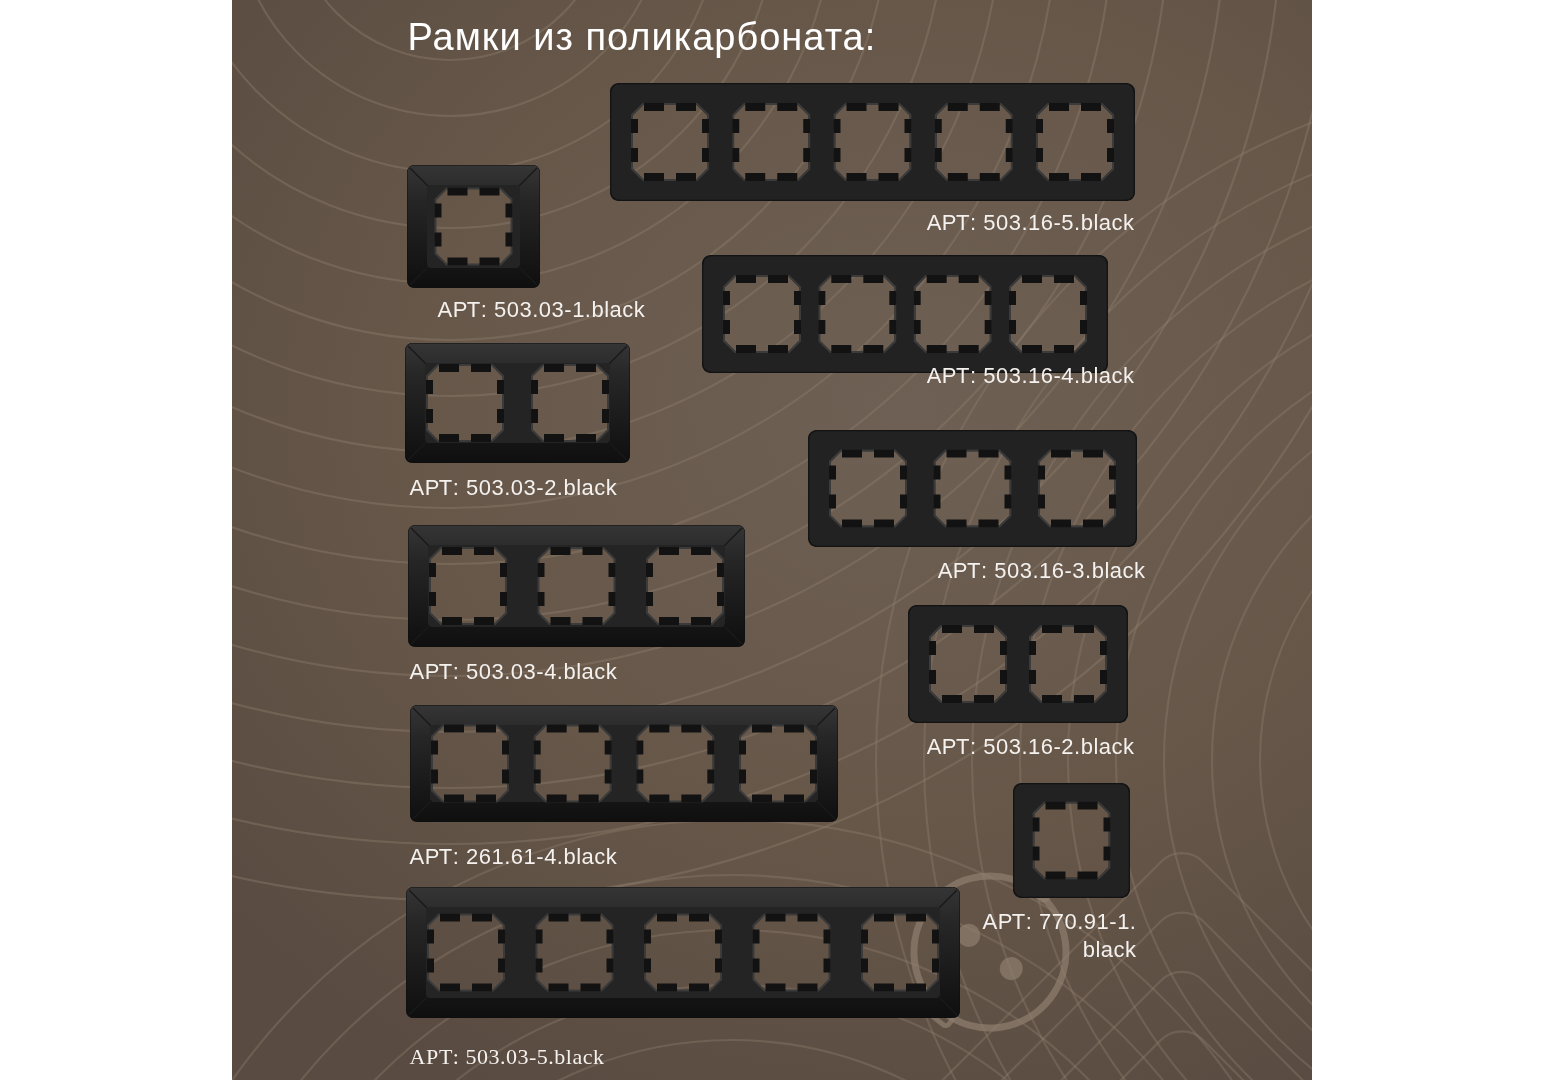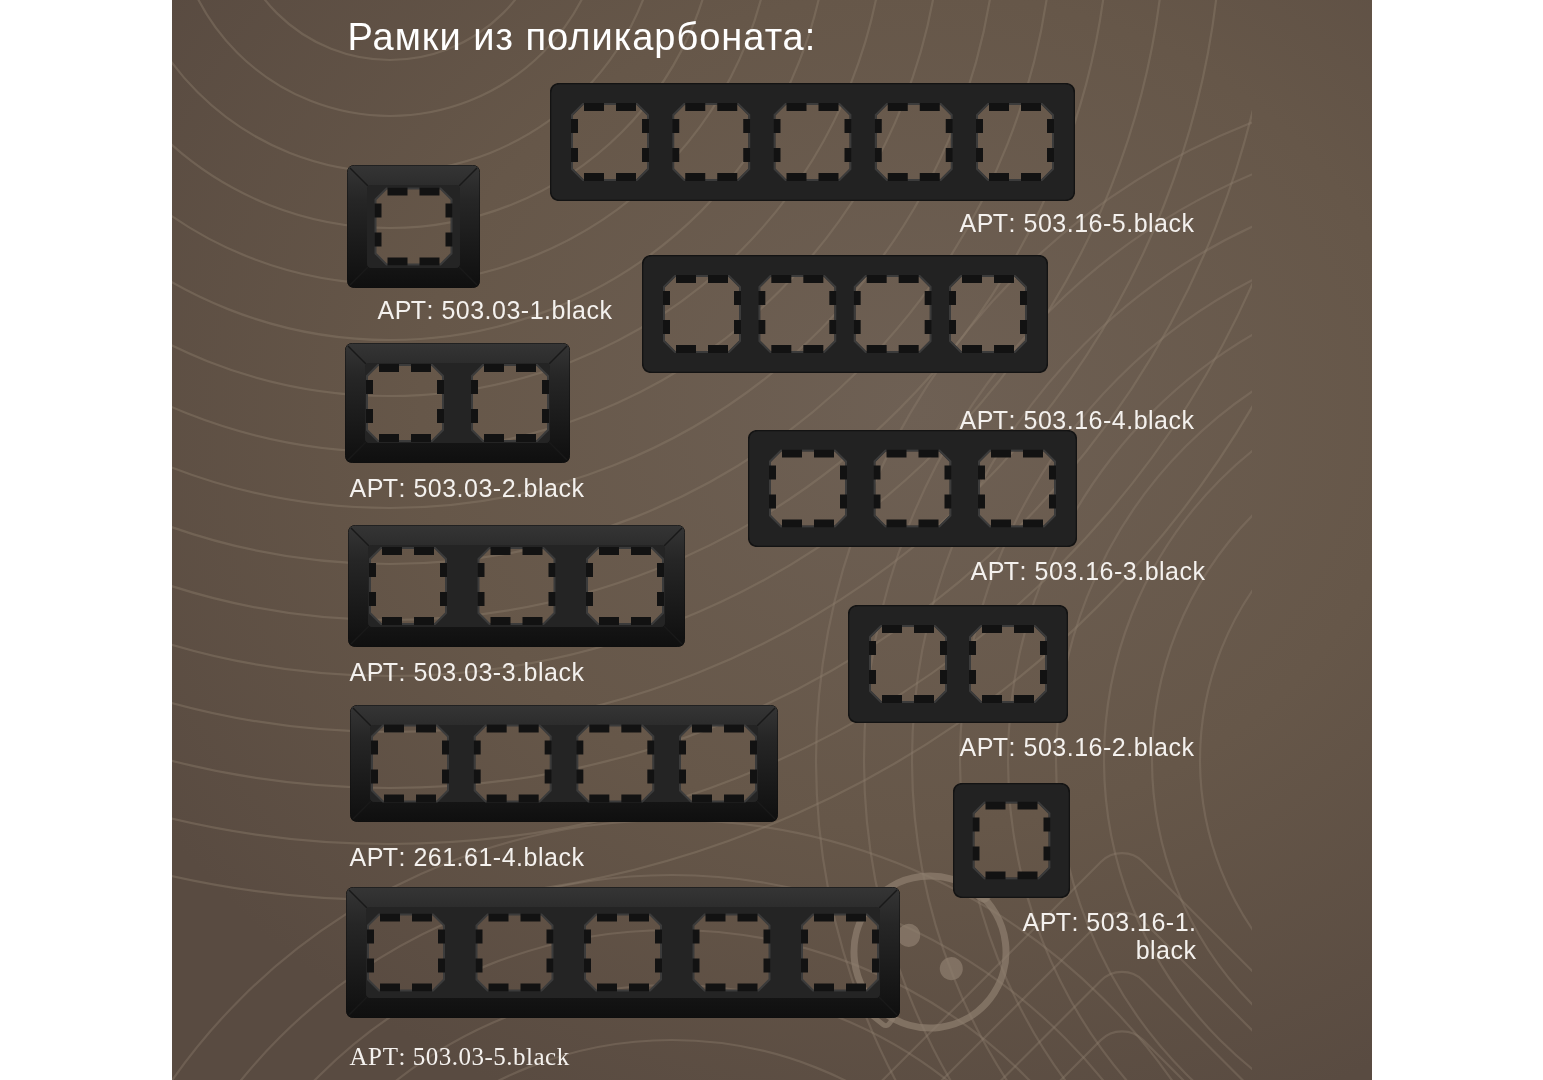--- a/index.html
+++ b/index.html
@@ -3,32 +3,32 @@
 <meta charset="utf-8">
 <style>
   html,body{margin:0;padding:0;background:#ffffff;}
   .canvas{
     width:1543px;height:1080px;background:#ffffff;
     display:flex;justify-content:center;align-items:flex-start;
     font-family:"Liberation Sans", sans-serif;
     overflow:hidden;
   }
   .board{
-    position:relative;width:1200px;height:1080px;overflow:hidden;
+    position:relative;width:1080px;height:1080px;overflow:hidden;
     background:radial-gradient(900px 760px at 62% 38%, #6e6054 0%, #665749 55%, #594b41 100%);
   }
   .bg-svg{position:absolute;left:0;top:0;width:1080px;height:1080px;}
   .title{
     position:absolute;left:176px;top:16px;
     color:#ffffff;font-size:38px;font-weight:400;letter-spacing:1px;
     white-space:nowrap;
   }
   .frame-svg{position:absolute;display:block;}
   .art-label{
-    position:absolute;color:#f4f1ee;font-size:25px;letter-spacing:0.5px;
+    position:absolute;color:#f4f1ee;font-size:22px;letter-spacing:0.5px;
     line-height:28px;white-space:nowrap;
   }
   .art-label.right{text-align:right;}
 </style>
 </head>
 <body>
 
 <div class="canvas">
   <div class="board">
 
@@ -203,21 +203,21 @@
             <rect x="283" y="22" width="20" height="8"></rect>
             <rect x="251" y="92" width="20" height="8"></rect>
             <rect x="283" y="92" width="20" height="8"></rect>
             <rect x="238" y="38" width="7" height="14"></rect>
             <rect x="238" y="67" width="7" height="14"></rect>
             <rect x="309" y="38" width="7" height="14"></rect>
             <rect x="309" y="67" width="7" height="14"></rect>
           </g>
         </svg>
         <div class="art-label" style="left: 178px; top: 658px;">
-          <div>АРТ: 503.03-3.black</div>
+          <div>АРТ: 503.03-4.black</div>
         </div>
         <svg class="frame-svg" viewBox="0 0 428 117" width="428" height="117" style="left: 178px; top: 705px;">
           <defs>
             <linearGradient id="bv3" x1="0" y1="0" x2="0" y2="1">
               <stop offset="0" stop-color="#353535"></stop>
               <stop offset="0.28" stop-color="#262626"></stop>
               <stop offset="1" stop-color="#0f0f0f"></stop>
             </linearGradient>
           </defs>
           <path d="M7.5,0.5 H420.5 Q427.5,0.5 427.5,7.5 V109.5 Q427.5,116.5 420.5,116.5 H7.5 Q0.5,116.5 0.5,109.5 V7.5 Q0.5,0.5 7.5,0.5 Z M33,20.5 L87,20.5 L98,31.5 L98,85.5 L87,96.5 L33,96.5 L22,85.5 L22,31.5 Z M135.66666666666669,20.5 L189.66666666666669,20.5 L200.66666666666669,31.5 L200.66666666666669,85.5 L189.66666666666669,96.5 L135.66666666666669,96.5 L124.66666666666667,85.5 L124.66666666666667,31.5 Z M238.33333333333334,20.5 L292.33333333333337,20.5 L303.33333333333337,31.5 L303.33333333333337,85.5 L292.33333333333337,96.5 L238.33333333333334,96.5 L227.33333333333334,85.5 L227.33333333333334,31.5 Z M341,20.5 L395,20.5 L406,31.5 L406,85.5 L395,96.5 L341,96.5 L330,85.5 L330,31.5 Z " fill="#232323" fill-rule="evenodd" stroke="#0d0d0d" stroke-width="1"></path>
@@ -454,21 +454,21 @@
             <rect x="320" y="20" width="20" height="8"></rect>
             <rect x="352" y="20" width="20" height="8"></rect>
             <rect x="320" y="90" width="20" height="8"></rect>
             <rect x="352" y="90" width="20" height="8"></rect>
             <rect x="307" y="36" width="7" height="14"></rect>
             <rect x="307" y="65" width="7" height="14"></rect>
             <rect x="378" y="36" width="7" height="14"></rect>
             <rect x="378" y="65" width="7" height="14"></rect>
           </g>
         </svg>
-        <div class="art-label right" style="right: 177px; top: 406px;">
+        <div class="art-label right" style="right: 177px; top: 362px;">
           <div>АРТ: 503.16-4.black</div>
         </div>
         <svg class="frame-svg" viewBox="0 0 329 117" width="329" height="117" style="left: 576px; top: 430px;">
           <path d="M10.5,0.5 H318.5 Q328.5,0.5 328.5,10.5 V106.5 Q328.5,116.5 318.5,116.5 H10.5 Q0.5,116.5 0.5,106.5 V10.5 Q0.5,0.5 10.5,0.5 Z M33,20.5 L87,20.5 L98,31.5 L98,85.5 L87,96.5 L33,96.5 L22,85.5 L22,31.5 Z M137.5,20.5 L191.5,20.5 L202.5,31.5 L202.5,85.5 L191.5,96.5 L137.5,96.5 L126.5,85.5 L126.5,31.5 Z M242,20.5 L296,20.5 L307,31.5 L307,85.5 L296,96.5 L242,96.5 L231,85.5 L231,31.5 Z " fill="#222222" fill-rule="evenodd" stroke="#131313" stroke-width="1.5"></path>
           <path d="M33,20.5 L87,20.5 L98,31.5 L98,85.5 L87,96.5 L33,96.5 L22,85.5 L22,31.5 Z " fill="none" stroke="#3b3b3b" stroke-width="2"></path>
           <path d="M137.5,20.5 L191.5,20.5 L202.5,31.5 L202.5,85.5 L191.5,96.5 L137.5,96.5 L126.5,85.5 L126.5,31.5 Z " fill="none" stroke="#3b3b3b" stroke-width="2"></path>
           <path d="M242,20.5 L296,20.5 L307,31.5 L307,85.5 L296,96.5 L242,96.5 L231,85.5 L231,31.5 Z " fill="none" stroke="#3b3b3b" stroke-width="2"></path>
           <g fill="#121212">
             <rect x="34" y="19.5" width="20" height="8"></rect>
             <rect x="66" y="19.5" width="20" height="8"></rect>
@@ -539,18 +539,18 @@
             <rect x="64.5" y="18.5" width="20" height="8"></rect>
             <rect x="32.5" y="88.5" width="20" height="8"></rect>
             <rect x="64.5" y="88.5" width="20" height="8"></rect>
             <rect x="19.5" y="34.5" width="7" height="14"></rect>
             <rect x="19.5" y="63.5" width="7" height="14"></rect>
             <rect x="90.5" y="34.5" width="7" height="14"></rect>
             <rect x="90.5" y="63.5" width="7" height="14"></rect>
           </g>
         </svg>
         <div class="art-label right" style="right: 175px; top: 908px;">
-          <div>АРТ: 503.16-1.</div>
+          <div>АРТ: 770.91-1.</div>
           <div>black</div>
         </div>
       </div>
   </div>
 </div>
 
 </body></html>

